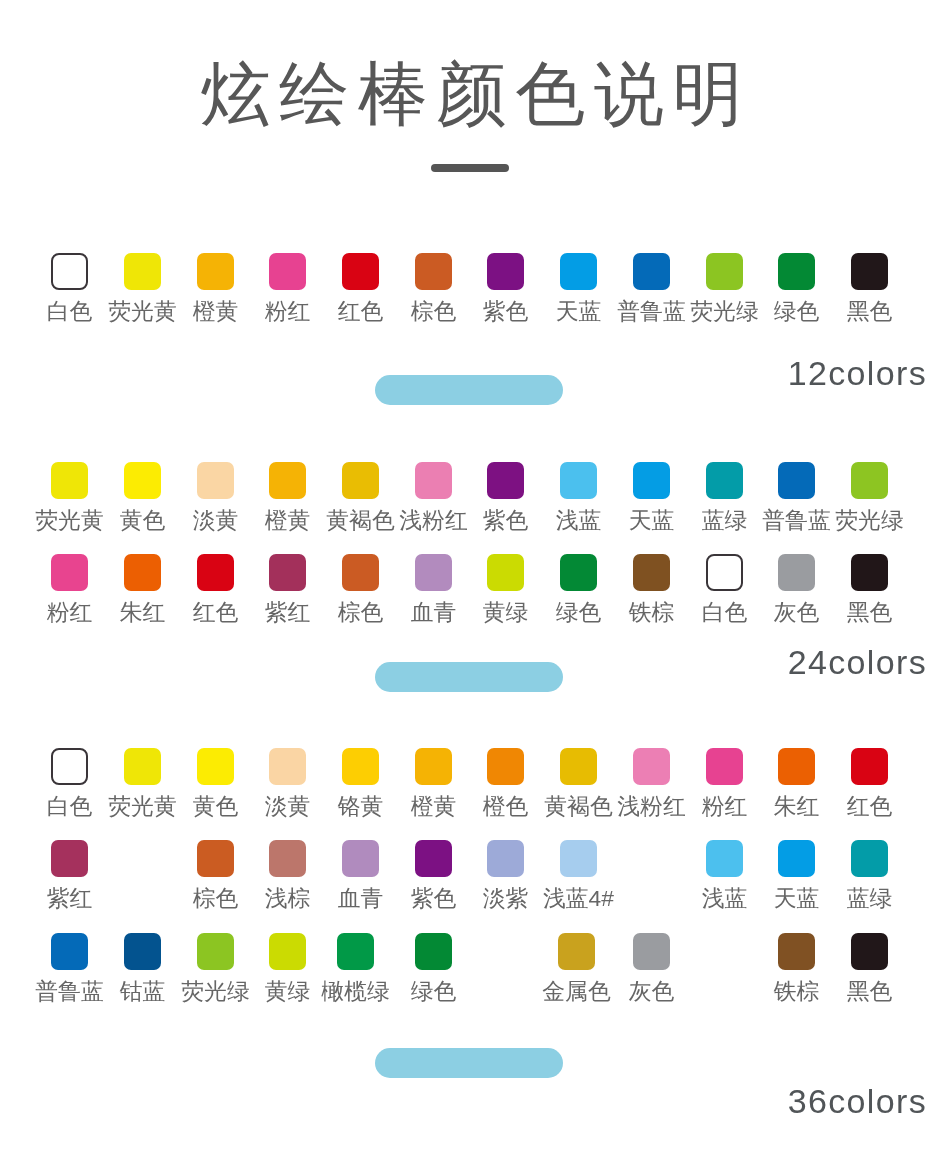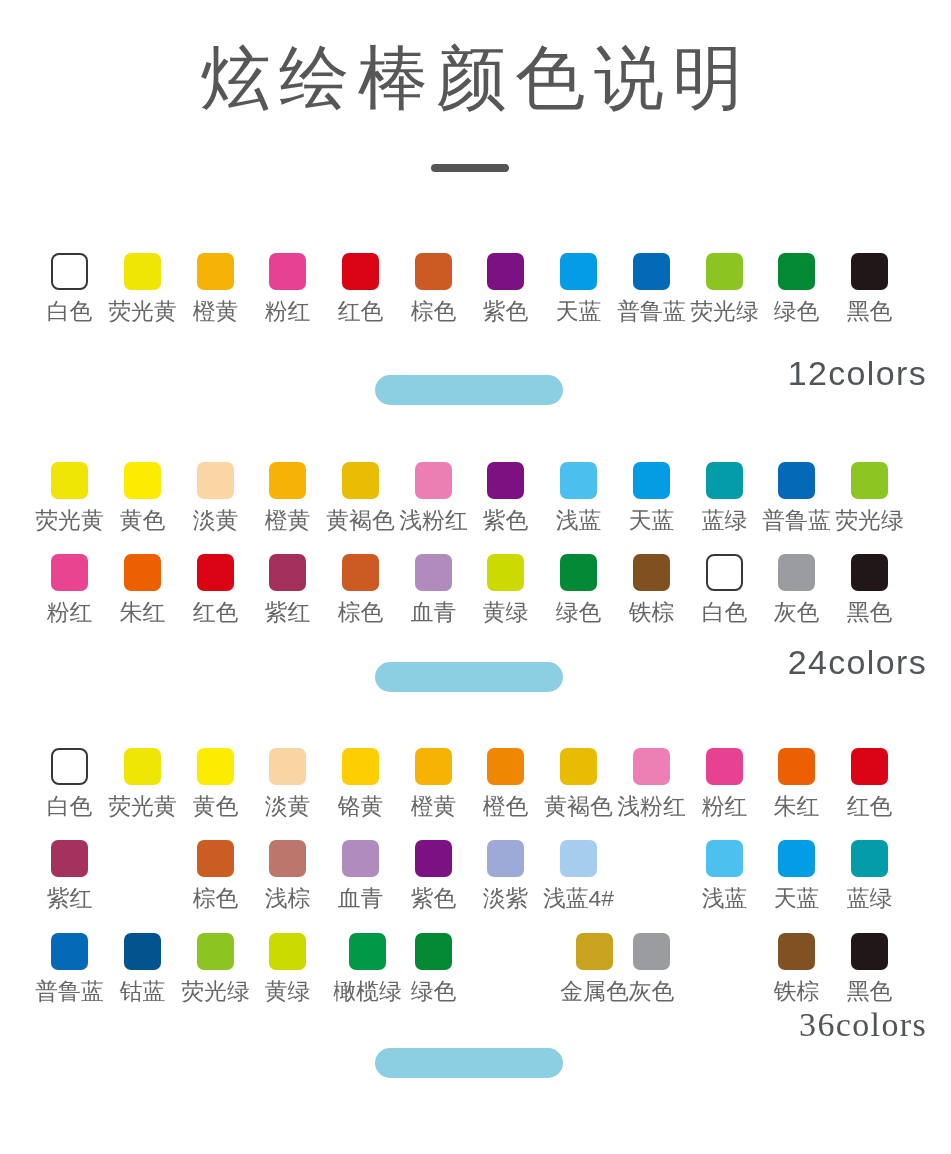--- a/index.html
+++ b/index.html
@@ -103,21 +103,21 @@
     line-height: 34px;
     color: #515558;
     white-space: nowrap;
     letter-spacing: 1.35px;
   }
 </style>
 </head>
 <body>
 
 <div class="page">
-  <div class="title" style="color: rgb(87, 87, 87);">炫绘棒颜色说明</div>
+  <div class="title" style="color: rgb(87, 87, 87); margin-top: 16px;">炫绘棒颜色说明</div>
   <div class="divider" style="background-color: rgb(85, 85, 85);"></div>
 
   <section class="swatch-section">
     <div class="swatch-row" style="top:253.0px">
       <div class="swatch-cell" style="left:33.0px">
           <div class="swatch outline" style="background-color: rgb(255, 255, 255);"></div>
           <div class="swatch-label">白色</div>
         </div>
       <div class="swatch-cell" style="left:105.7px">
           <div class="swatch" style="background-color: rgb(239, 230, 6);"></div>
@@ -376,42 +376,42 @@
           <div class="swatch-label">钴蓝</div>
         </div>
       <div class="swatch-cell" style="left:178.5px">
           <div class="swatch" style="background-color: rgb(140, 197, 34);"></div>
           <div class="swatch-label">荧光绿</div>
         </div>
       <div class="swatch-cell" style="left:251.2px">
           <div class="swatch" style="background-color: rgb(203, 219, 2);"></div>
           <div class="swatch-label">黄绿</div>
         </div>
-      <div class="swatch-cell" style="left:331px">
+      <div class="swatch-cell" style="left:319px">
           <div class="swatch" style="background-color: rgb(1, 153, 71);"></div>
           <div class="swatch-label">橄榄绿</div>
         </div>
       <div class="swatch-cell" style="left:396.7px">
           <div class="swatch" style="background-color: rgb(3, 137, 52);"></div>
           <div class="swatch-label">绿色</div>
         </div>
-      <div class="swatch-cell" style="left:558px">
+      <div class="swatch-cell" style="left:540px">
           <div class="swatch" style="background-color: rgb(201, 162, 30);"></div>
           <div class="swatch-label">金属色</div>
         </div>
       <div class="swatch-cell" style="left:614.8px">
           <div class="swatch" style="background-color: rgb(154, 156, 160);"></div>
           <div class="swatch-label">灰色</div>
         </div>
       <div class="swatch-cell" style="left:760.3px">
           <div class="swatch" style="background-color: rgb(128, 81, 35);"></div>
           <div class="swatch-label">铁棕</div>
         </div>
       <div class="swatch-cell" style="left:833.0px">
           <div class="swatch" style="background-color: rgb(33, 23, 25);"></div>
           <div class="swatch-label">黑色</div>
         </div>
     </div>
     <div class="badge-pill" style="top: 1048px; background-color: rgb(140, 207, 227);"></div>
-    <div class="badge-text" style="top: 1008px; color: rgb(81, 85, 88); font-family: Liberation Serif, serif;">36colors</div>
+    <div class="badge-text" style="top: 1084px; color: rgb(81, 85, 88);">36colors</div>
   </section>
 
 </div>
 
 </body></html>

